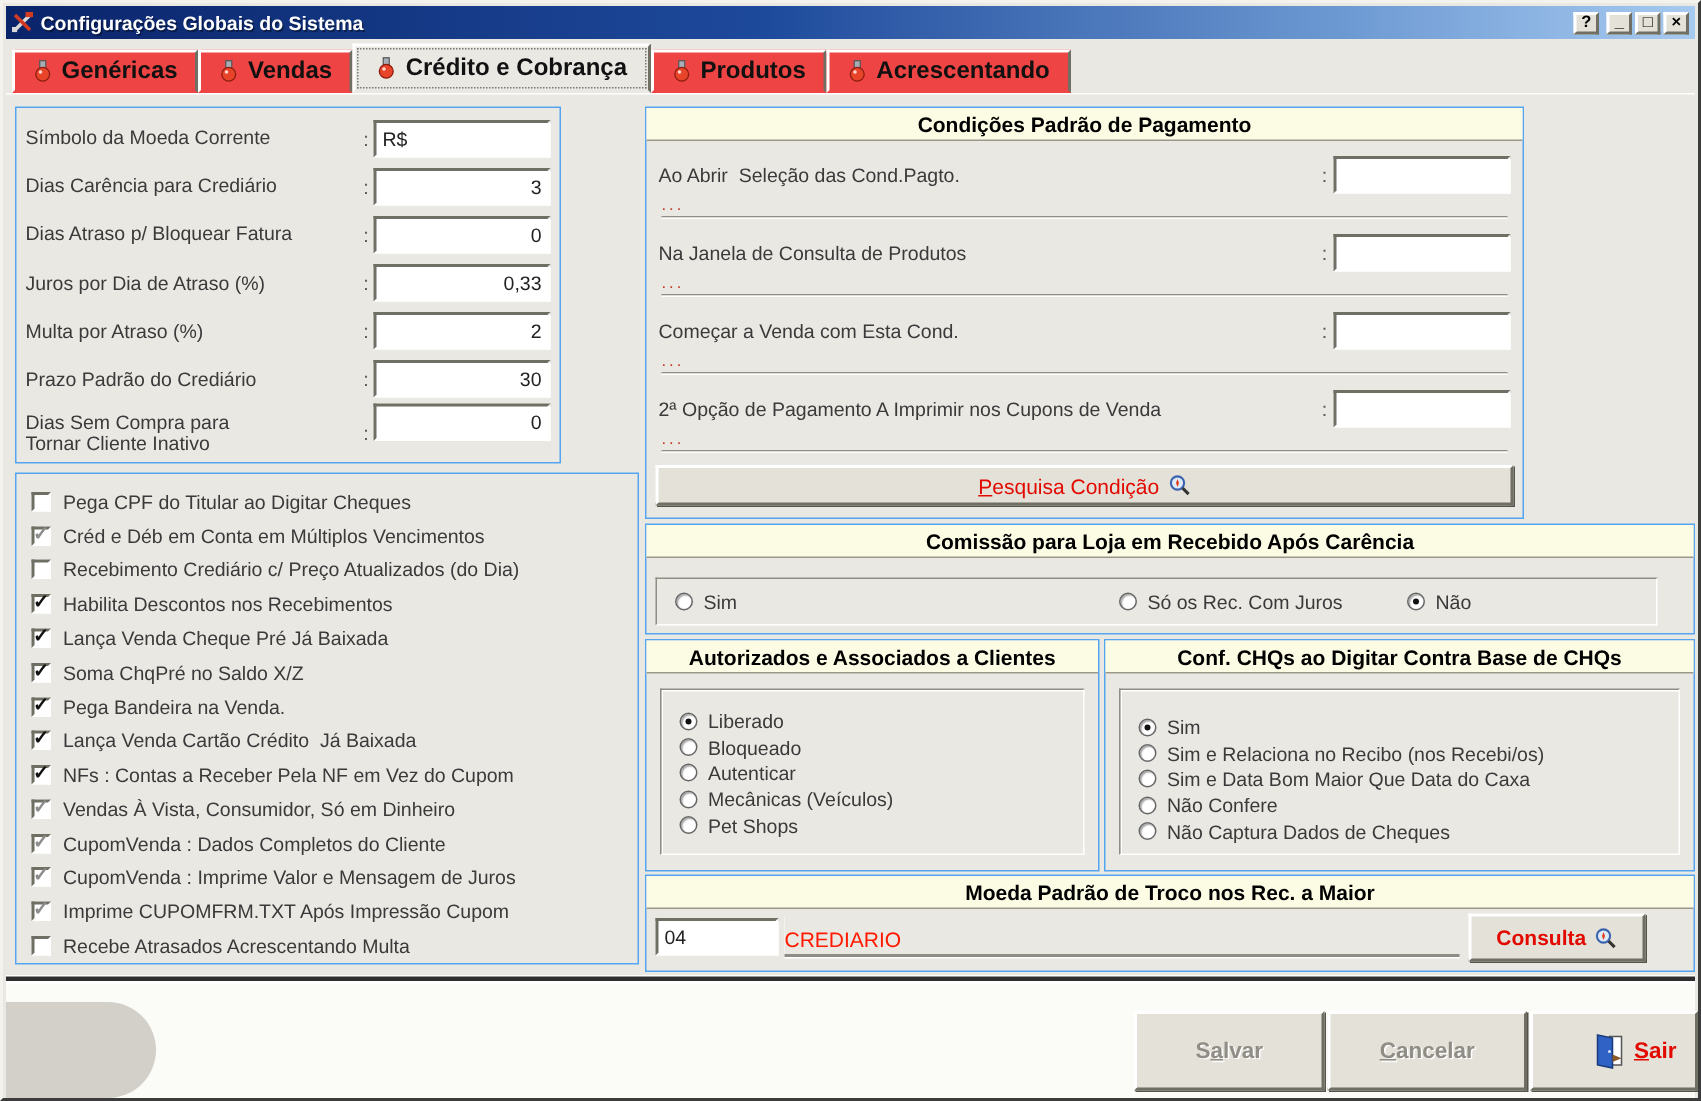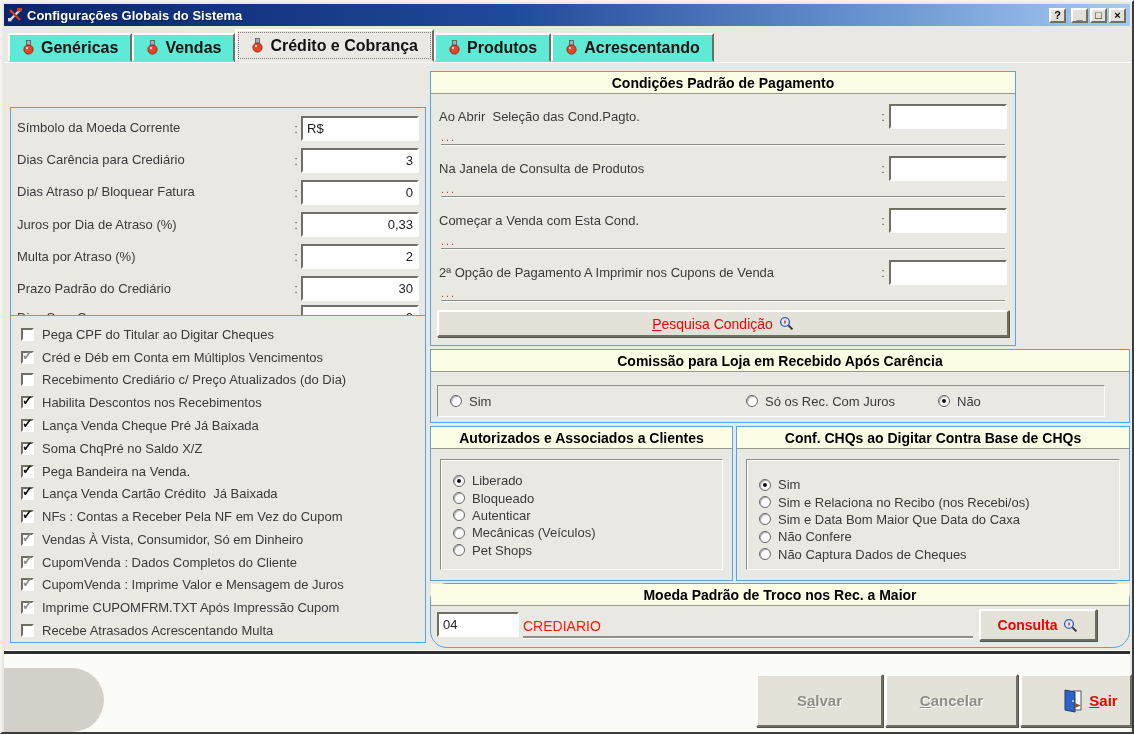--- a/index.html
+++ b/index.html
@@ -17,31 +17,31 @@
   .titlebar .ttl{font-weight:bold;font-size:13px;margin-left:5px;flex:1;
     text-shadow:1px 1px 0 rgba(0,0,0,.4);white-space:pre;}
   .tbtn{width:17px;height:15px;margin-left:2px;background:#e4e1d8;color:#000;
     border:2px solid;border-color:#fff #6f6f64 #6f6f64 #fff;
     display:flex;align-items:center;justify-content:center;
     font-size:11px;font-weight:bold;line-height:1;cursor:default;}
   .tbtn.help{margin-right:3px;}
   
   .tabs{position:absolute;left:6px;top:27px;height:33px;display:flex;align-items:flex-end;}
   .tab{height:29px;display:flex;align-items:center;gap:6px;justify-content:center;
-    background:#5eead4;border:2px solid;border-color:#fff #6f6f64 transparent #fff;
+    background:#ef4444;border:2px solid;border-color:#fff #6f6f64 transparent #fff;
     padding:0 12px;font-weight:bold;font-size:16px;color:#111;}
   .tab.active{height:33px;background:#eae8e3;padding:0 14px;position:relative;z-index:3;
     outline:1px dotted #777;outline-offset:-4px;}
   .tabicon{width:13px;height:15px;flex:0 0 auto;}
   
   .main{position:absolute;left:2px;top:60px;width:1126px;height:588px;background:#eae8e3;
     border-top:1px solid #fff;}
   .bluebox{position:absolute;background:#eae8e3;border:1px solid #54a5f0;}
   
-  .fields{left:6px;top:8px;width:416px;height:238px;padding:4px 6px 0 6px;display:flex;flex-direction:column;margin-top:36px;}
+  .fields{left:6px;top:8px;width:364px;height:238px;padding:4px 6px 0 6px;display:flex;flex-direction:column;}
   .frow{display:flex;align-items:center;height:33px;}
   .frow .flabel{flex:1;white-space:pre;line-height:14px;}
   .frow .colon{width:10px;text-align:center;color:#555;}
   .inp{width:118px;height:25px;background:#fff;border:2px solid;border-color:#6f6f64 #fff #fff #6f6f64;
     font-family:"Liberation Sans",sans-serif;font-size:13px;color:#222;padding:0 4px;outline:none;}
   .inp.num{text-align:right;}
   
   .cbpanel{left:6px;top:252px;width:416px;height:328px;padding:7px 0 0 10px;display:flex;flex-direction:column;}
   .cbrow{display:flex;align-items:center;height:22.8px;cursor:default;}
   .cb{width:13px;height:13px;background:#fff;border:2px solid;border-color:#6f6f64 #fff #fff #6f6f64;
@@ -77,21 +77,21 @@
   .ropt .rlabel{white-space:pre;}
   .w1{width:296px;} .w2{width:192px;}
   
   .secCL{left:426px;top:363px;width:303px;height:155px;}
   .secCR{left:732px;top:363px;width:394px;height:155px;}
   .etched{position:absolute;left:9px;right:9px;top:32px;bottom:10px;
     border:1px solid;border-color:#8f8d84 #fff #fff #8f8d84;
     box-shadow:1px 1px 0 #fff inset;padding:12px 0 0 12px;}
   .etched .ropt{height:17.4px;}
   
-  .secD{left:426px;top:520px;width:700px;height:65px;position:absolute;border-radius:17px;}
+  .secD{left:426px;top:520px;width:700px;height:65px;position:absolute;}
   .moedarow{position:relative;height:42px;}
   .moedarow .inp{position:absolute;left:6px;top:6px;width:82px;}
   .moedaname{position:absolute;left:92px;top:4px;width:450px;height:28px;
     color:#ff1a00;font-size:14px;display:flex;align-items:flex-end;padding-bottom:2px;
     border-bottom:2px solid;border-color:#8f8d84;box-shadow:0 1px 0 #fff;}
   .consultabtn{position:absolute;left:548px;top:3px;width:118px;height:32px;
     font-weight:bold;font-size:14px;color:#e20a00;}
   
   .sep{position:absolute;left:2px;top:648px;width:1126px;height:6px;
     border-top:1px solid #fff;background:#2e2e2e;border-bottom:2px solid #fff;}

